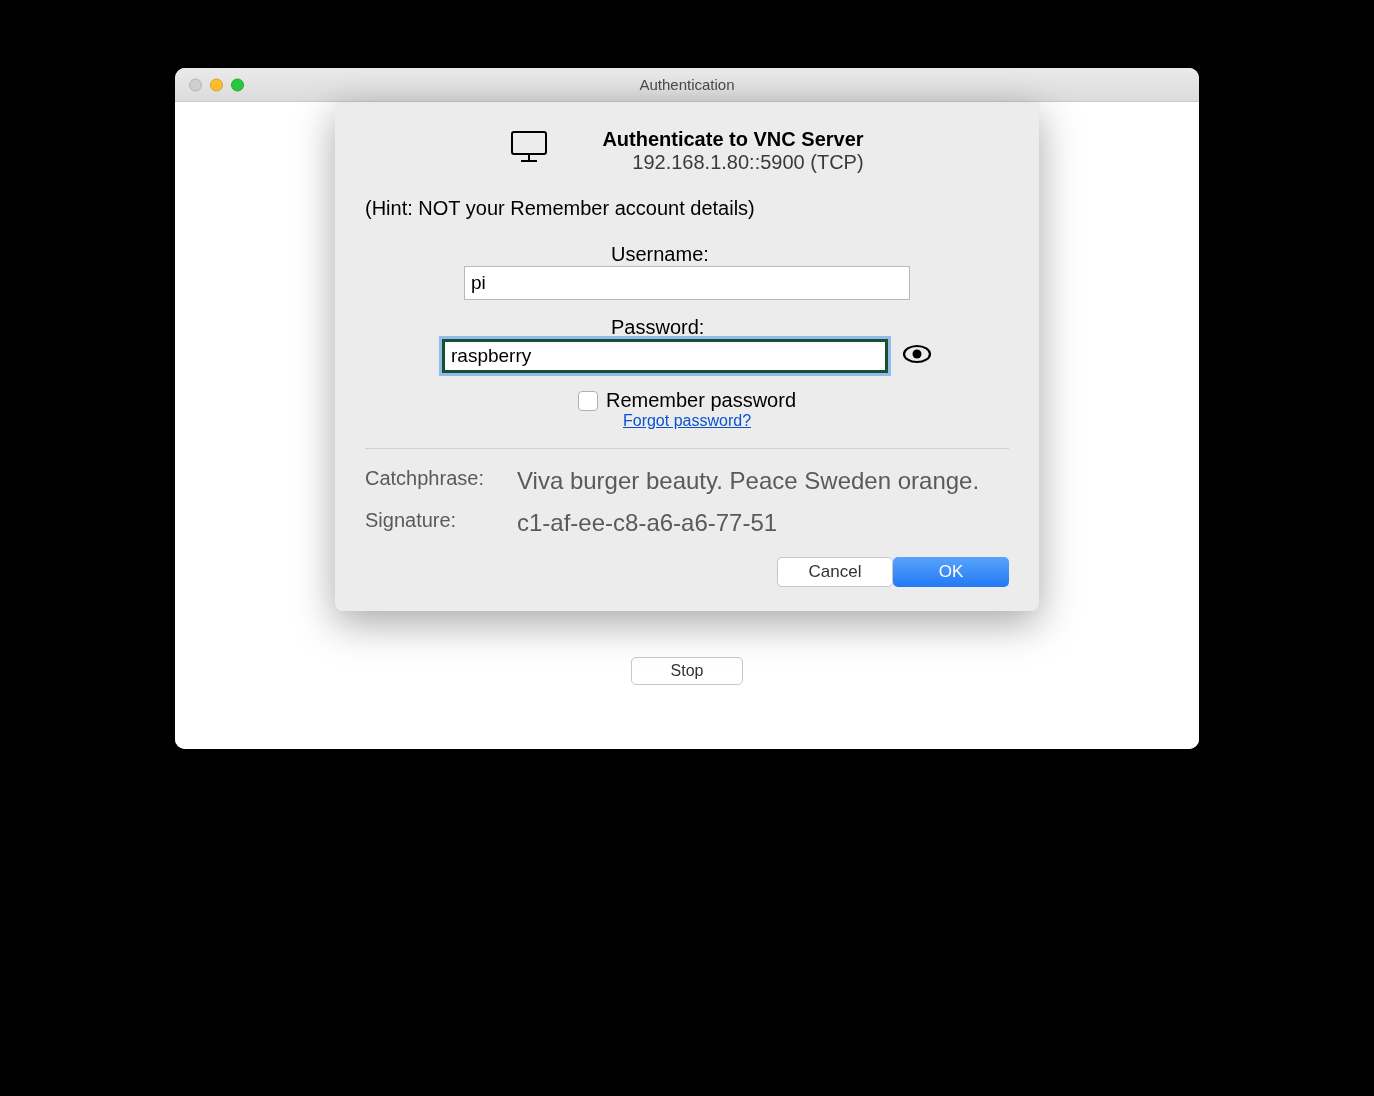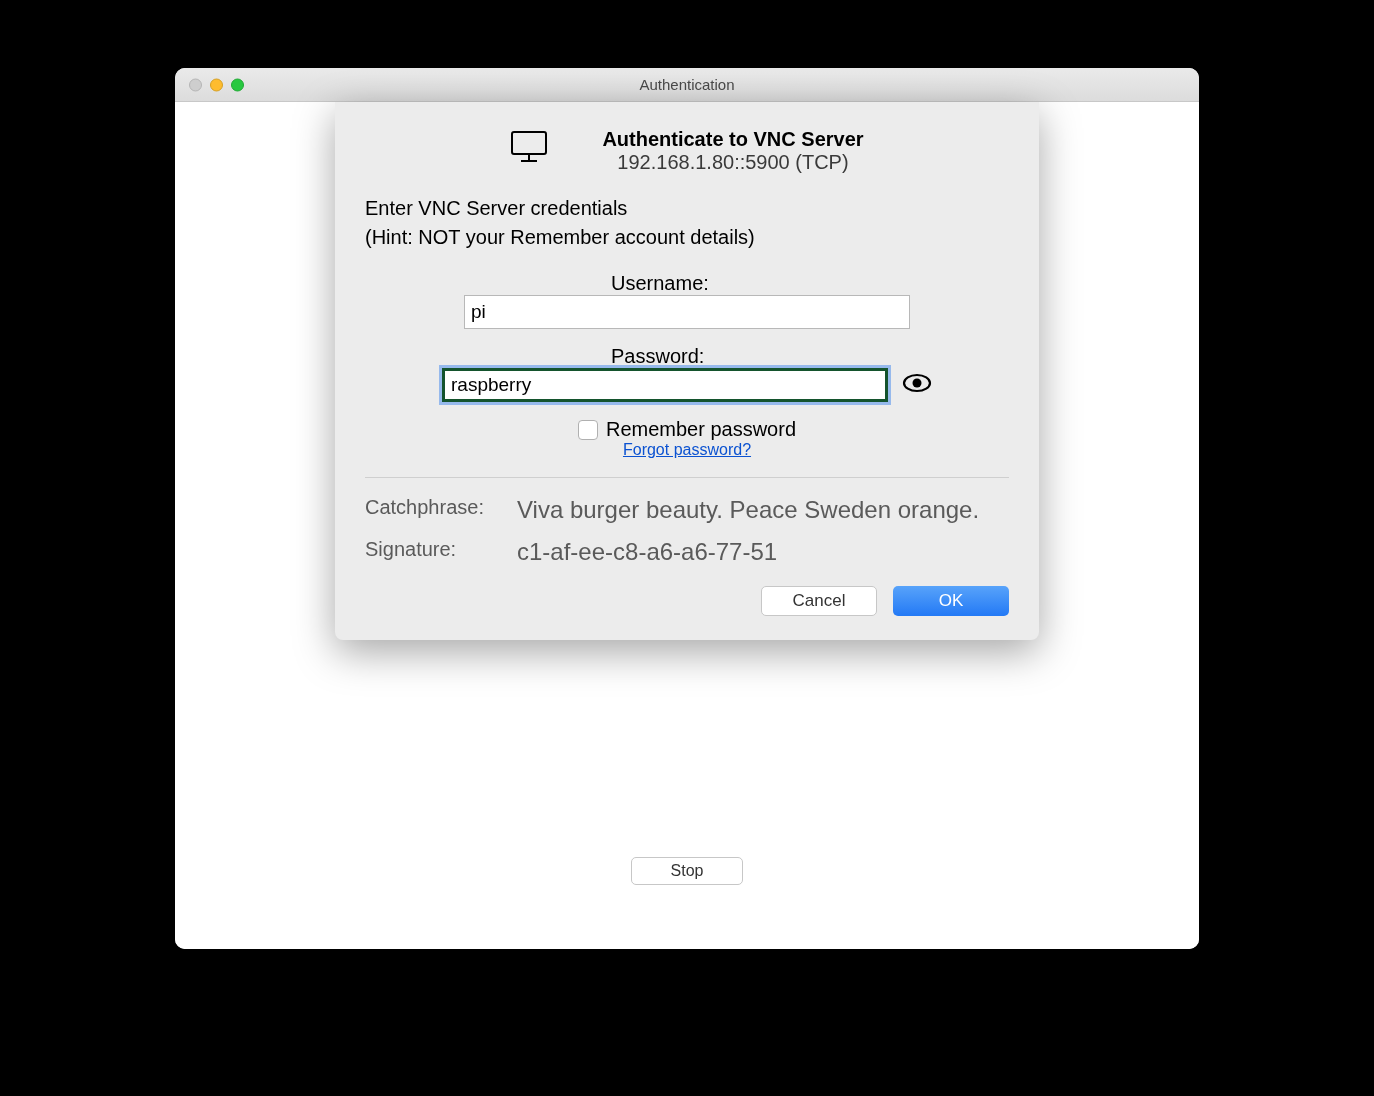--- a/index.html
+++ b/index.html
@@ -12,21 +12,21 @@
       width: 1374px;
       height: 1096px;
       font-family: -apple-system, BlinkMacSystemFont, "Helvetica Neue", Arial, sans-serif;
       display: flex;
       align-items: flex-start;
       justify-content: center;
       padding-top: 68px;
     }
     .window {
       width: 1024px;
-      height: 881px;
+      height: 681px;
       background: #fff;
       border-radius: 10px;
       box-shadow: 0 20px 60px rgba(0,0,0,0.5);
       position: relative;
       overflow: visible;
     }
     .titlebar {
       height: 34px;
       background: linear-gradient(to bottom, #eaeaea, #dcdcdc);
       border-bottom: 1px solid #c8c8c8;
@@ -93,21 +93,21 @@
       display: flex;
       align-items: flex-start;
       gap: 14px;
       justify-content: center;
       margin-bottom: 20px;
     }
     .monitor-icon {
       margin-top: 2px;
     }
     .dialog-title-block {
-      text-align: center;
+      text-align: right;
       margin-left: 40px;
     }
     .dialog-title {
       font-size: 20px;
       font-weight: 700;
       color: #000;
     }
     .dialog-subtitle {
       font-size: 20px;
       color: #3a3a3a;
@@ -197,21 +197,20 @@
       font-size: 20px;
       color: #5a5a5a;
     }
     .info-value {
       font-size: 24px;
       color: #5a5a5a;
     }
     .button-row {
       display: flex;
       justify-content: flex-end;
-      gap: 16px;
       margin-top: 20px;
     }
     .btn {
       min-width: 116px;
       height: 30px;
       border-radius: 5px;
       font-size: 17px;
       cursor: pointer;
       border: none;
     }
@@ -252,21 +251,20 @@
           <line x1="11" y1="31" x2="27" y2="31" stroke="#000" stroke-width="2"></line>
         </svg>
       </span>
       <div class="dialog-title-block">
         <div class="dialog-title">Authenticate to VNC Server</div>
         <div class="dialog-subtitle">192.168.1.80::5900 (TCP)</div>
       </div>
     </div>
 
     <div class="instructions">
-      <div>Enter VNC Server credentials</div>
       <div>(Hint: NOT your Remember account details)</div>
     </div>
 
     <div class="form-row">
       <div class="form-label">Username:</div>
       <div class="form-input-wrap">
         <input type="text" class="text-input" value="pi" style="">
       </div>
     </div>
 

